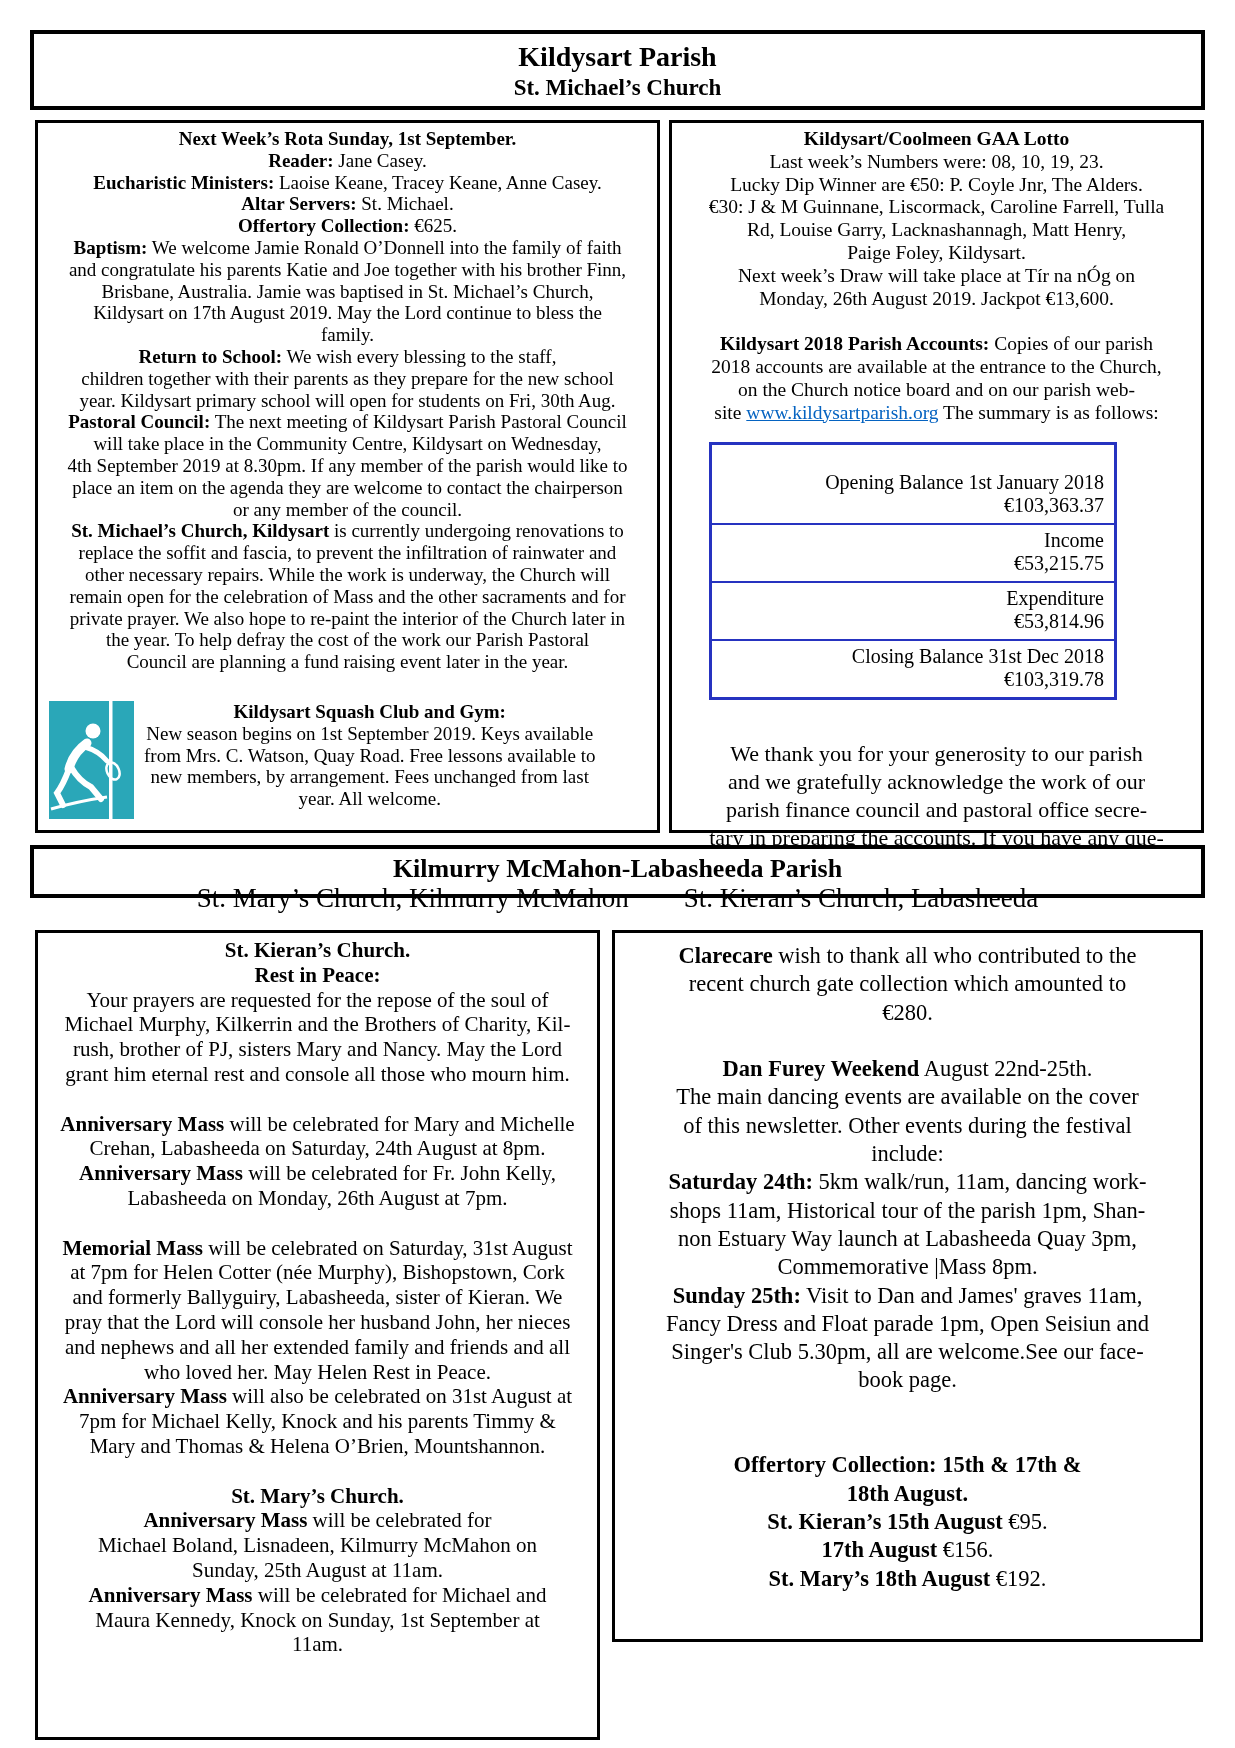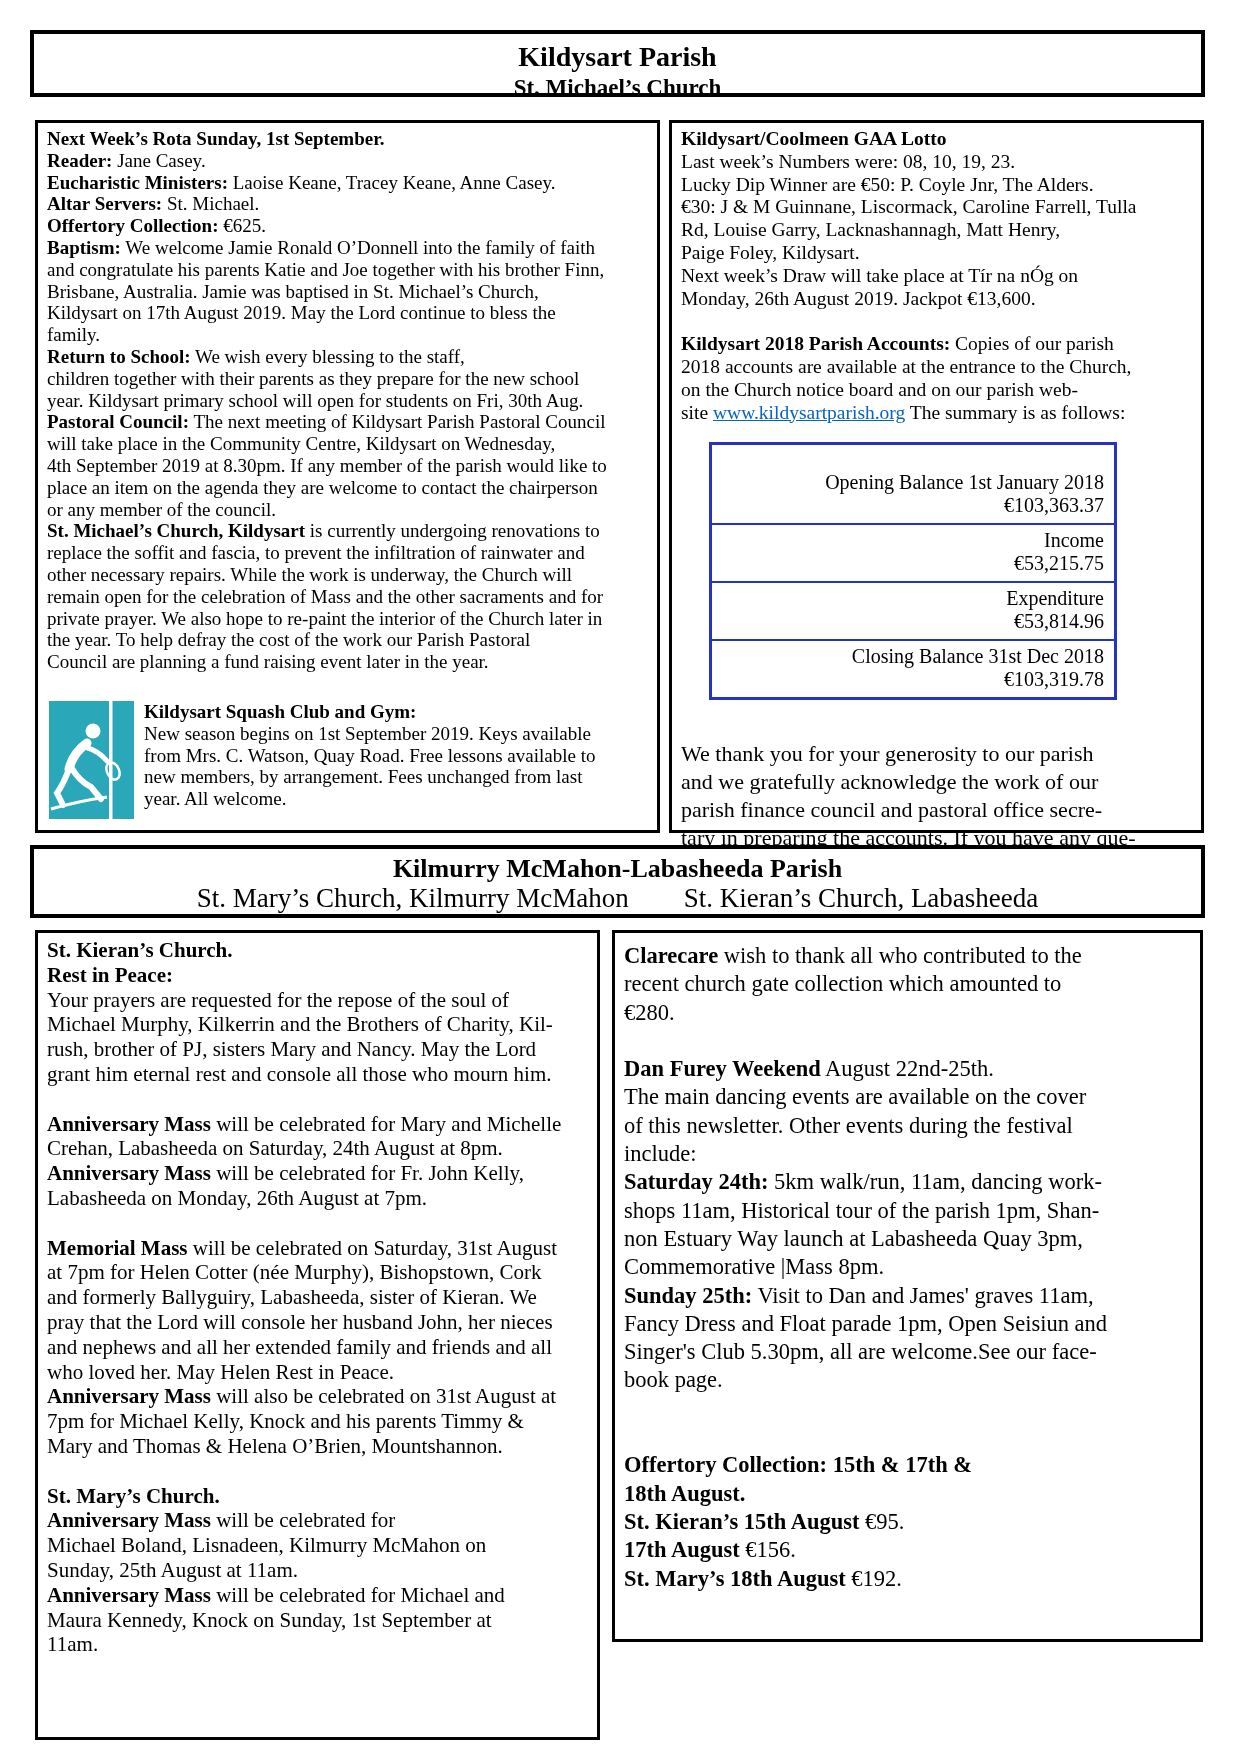--- a/index.html
+++ b/index.html
@@ -1,25 +1,25 @@
 <!DOCTYPE html>
 <html><head>
 <meta charset="utf-8">
 <style>
   html,body{margin:0;padding:0;}
   body{
     width:1235px;height:1748px;background:#ffffff;color:#000;
     font-family:"Liberation Serif", serif;position:relative;overflow:hidden;
   }
-  .box{position:absolute;border:3px solid #000;background:#fff;box-sizing:border-box;}
+  .box{position:absolute;border:3px solid #000;background:#fff;box-sizing:border-box;text-align:center;}
   .hdrbox{border-width:4px;text-align:center;}
-  #hdr1{left:30px;top:30px;width:1175px;height:67px;}
+  #hdr1{left:30px;top:30px;width:1175px;height:80px;}
   #hdr1 .t1{font-size:28px;font-weight:bold;margin-top:6px;line-height:34px;}
   #hdr1 .t2{font-size:23px;font-weight:bold;line-height:28px;}
-  #hdr2{left:30px;top:845px;width:1175px;height:73px;}
+  #hdr2{left:30px;top:845px;width:1175px;height:53px;}
   #hdr2 .t1{font-size:26px;font-weight:bold;margin-top:4px;line-height:32px;}
   #hdr2 .t2{font-size:27px;font-weight:normal;line-height:27px;}
   #hdr2 .gap{display:inline-block;width:55px;}
   #boxTL{left:35px;top:120px;width:625px;height:713px;}
   #boxTR{left:669px;top:120px;width:535px;height:713px;}
   #boxBL{left:35px;top:930px;width:565px;height:810px;}
   #boxBR{left:612px;top:930px;width:591px;height:712px;}
   .pad{padding:5px 9px;}
   .flow{white-space:pre-line;}
   #boxTL .flow{font-size:19px;line-height:21.8px;}

